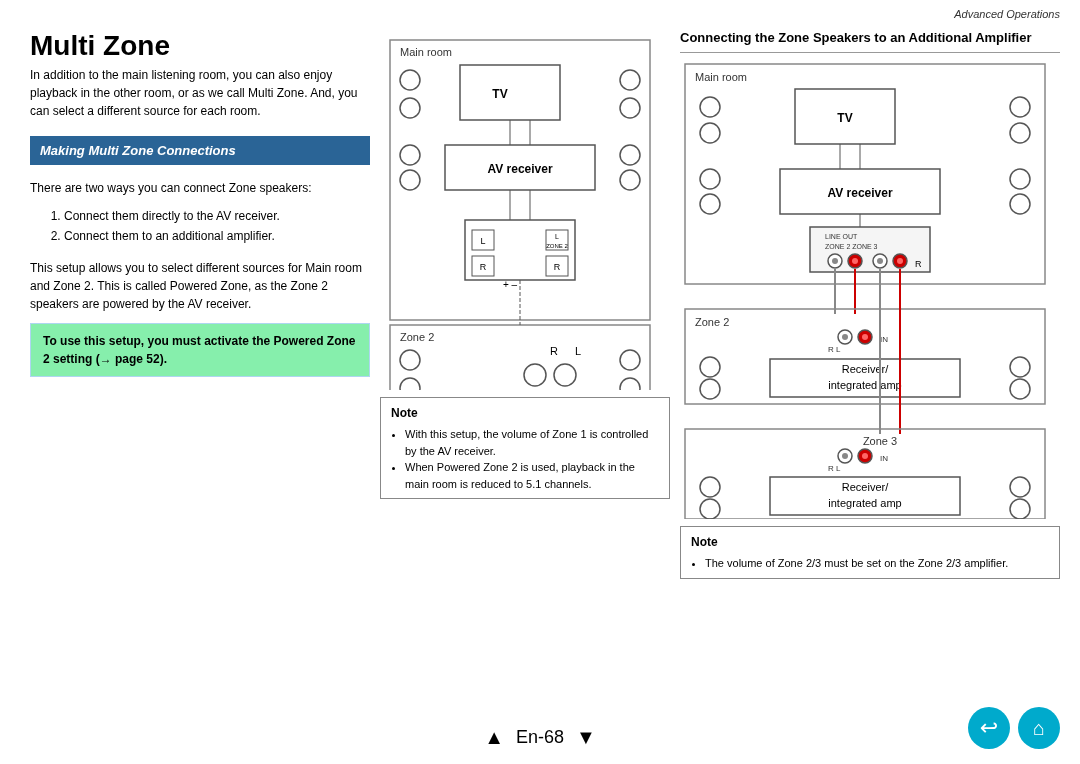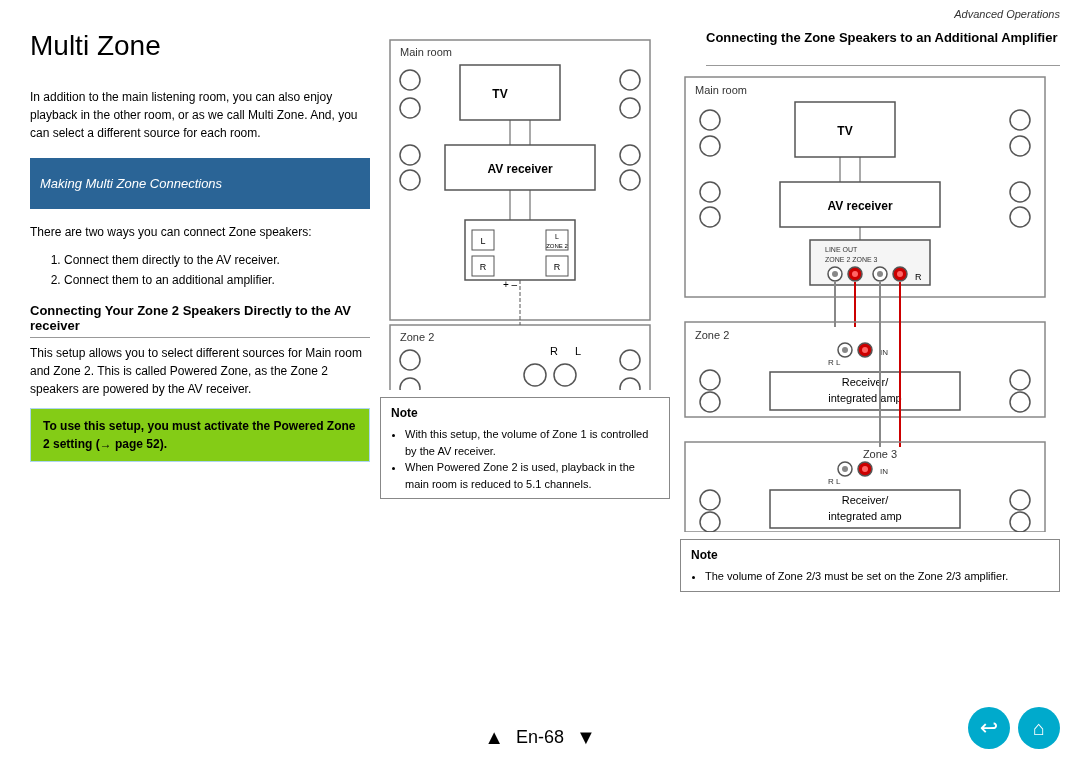--- a/index.html
+++ b/index.html
@@ -27,37 +27,37 @@
     
     .left-col {
       position: absolute;
       top: 30px;
       left: 30px;
       width: 340px;
     }
 
     .page-title {
       font-size: 28px;
-      font-weight: normal;
-      margin-bottom: 26px;
+      font-weight: bold;
+      margin-bottom: 4px;
     }
 
     .intro-text {
       font-size: 12px;
       line-height: 1.5;
       margin-bottom: 16px;
     }
 
     .section-header {
       background: #2a6496;
       color: #fff;
-      font-weight: normal;
+      font-weight: bold;
       font-style: italic;
       font-size: 13px;
-      padding: 18px 10px;
+      padding: 7px 10px;
       margin-bottom: 14px;
     }
 
     .subsection-title {
       font-weight: bold;
       font-size: 13px;
       margin-bottom: 6px;
       border-bottom: 1px solid #999;
       padding-bottom: 4px;
     }
@@ -69,21 +69,21 @@
     }
 
     .list-item {
       font-size: 12px;
       line-height: 1.5;
       margin-left: 16px;
       margin-bottom: 2px;
     }
 
     .highlight-box {
-      background: #84cc16;
+      background: #86efac;
       border: 1px solid #aed6f1;
       padding: 8px 12px;
       font-size: 12px;
       line-height: 1.5;
       margin-top: 10px;
     }
 
     .highlight-box b {
       font-weight: bold;
     }
@@ -102,22 +102,21 @@
       top: 30px;
       left: 680px;
       width: 380px;
     }
 
     .right-subsection-title {
       font-weight: bold;
       font-size: 13px;
       margin-bottom: 6px;
       border-bottom: 1px solid #999;
-      padding-bottom: 20px;
-      margin-left: 26px;
+      padding-bottom: 7px;
     }
 
     
     .note-box {
       border: 1px solid #888;
       padding: 6px 10px;
       margin-top: 10px;
       font-size: 11px;
       line-height: 1.5;
     }
@@ -192,21 +191,20 @@
   <div class="section-header">
     <span>Making Multi Zone Connections</span>
   </div>
 
   <p class="body-text">There are two ways you can connect Zone speakers:</p>
   <ol style="margin-left:18px; margin-bottom:14px;">
     <li class="list-item">Connect them directly to the AV receiver.</li>
     <li class="list-item">Connect them to an additional amplifier.</li>
   </ol>
 
-  <h3 class="subsection-title">Connecting Your Zone 2 Speakers Directly to the AV receiver</h3>
   <p class="body-text">This setup allows you to select different sources for Main room and Zone 2. This is called Powered Zone, as the Zone 2 speakers are powered by the AV receiver.</p>
 
   <div class="highlight-box">
     <span>
       <b>To use this setup, you must activate the Powered Zone 2 setting (→ page 52).</b>
     </span>
   </div>
 </div>
 
 <div class="mid-col">

